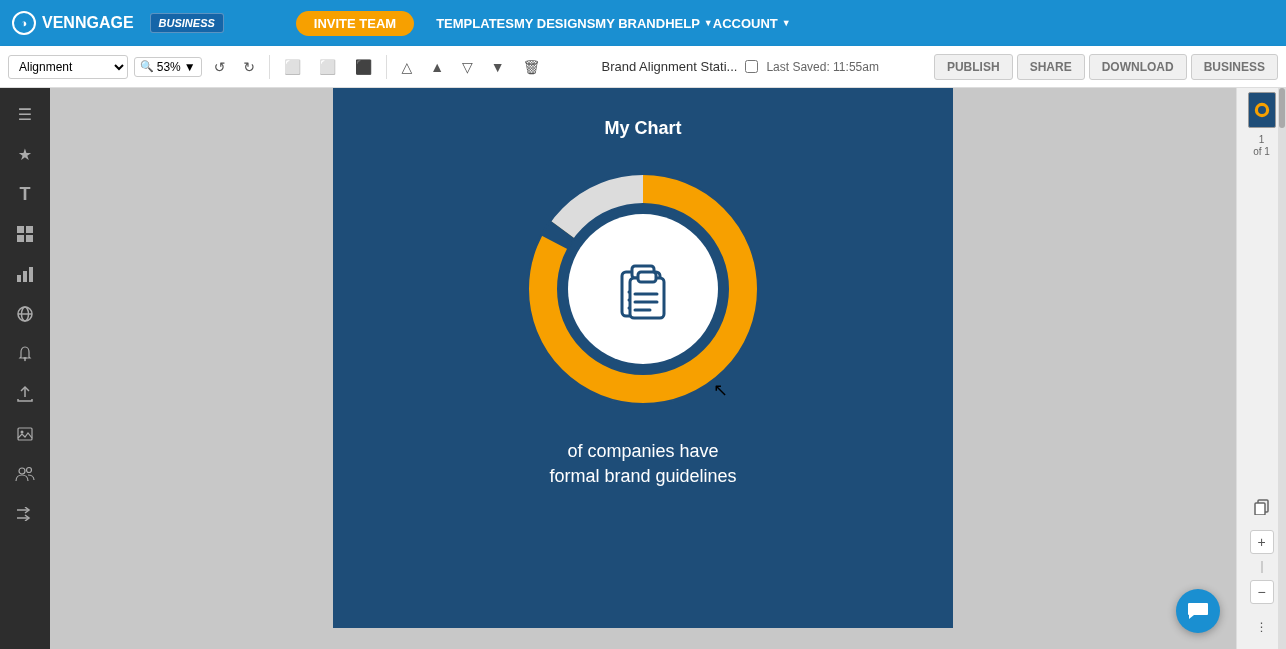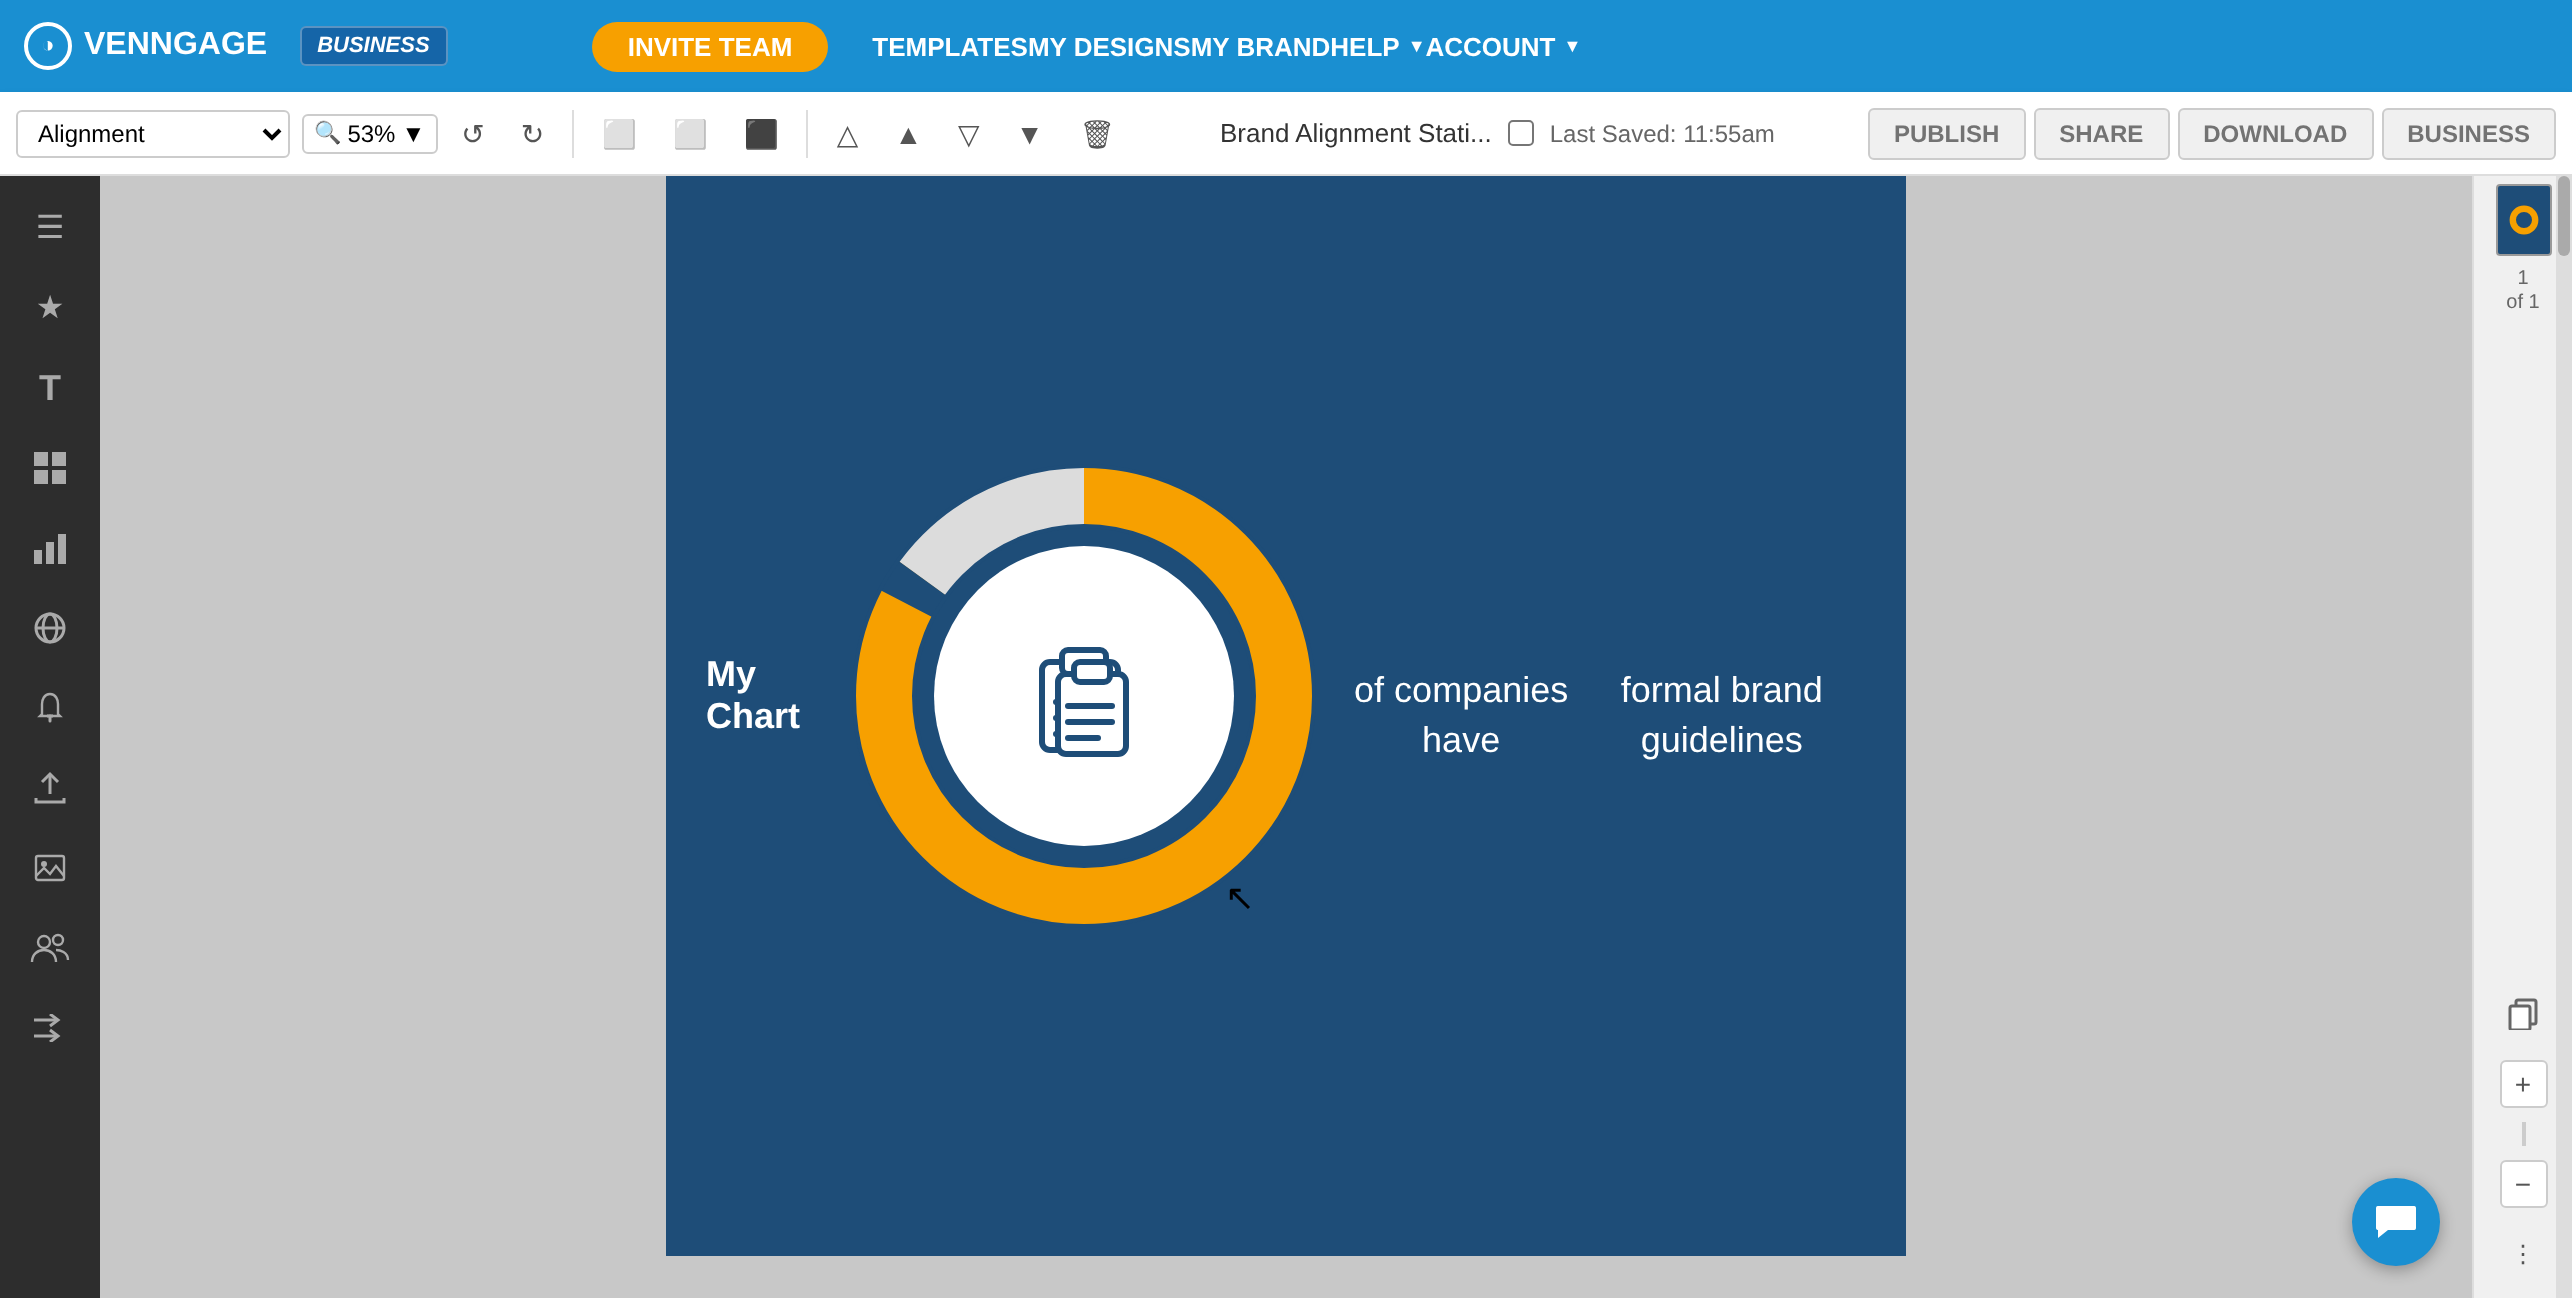--- a/index.html
+++ b/index.html
@@ -83,21 +83,21 @@
       gap: 6px;
       border-bottom: 1px solid #ddd;
       box-shadow: 0 1px 3px rgba(0,0,0,0.1);
     }
     .toolbar-select {
       border: 1px solid #ccc;
       background: white;
       padding: 3px 6px;
       font-size: 12px;
       border-radius: 3px;
-      width: 137px;
+      width: 120px;
       cursor: pointer;
     }
     .toolbar-input-group {
       display: flex;
       align-items: center;
       border: 1px solid #ccc;
       border-radius: 3px;
       padding: 2px 5px;
       font-size: 12px;
       gap: 3px;
@@ -190,21 +190,21 @@
       justify-content: center;
       overflow: hidden;
       position: relative;
       padding-top: 0;
     }
     .canvas-content {
       width: 620px;
       min-height: 540px;
       background: #1e4d78;
       display: flex;
-      flex-direction: row;
+      flex-direction: column;
       align-items: center;
       padding: 30px 20px 30px;
       margin-top: 0;
       position: relative;
     }
     .chart-title {
       color: white;
       font-size: 18px;
       font-weight: 600;
       margin-bottom: 20px;

